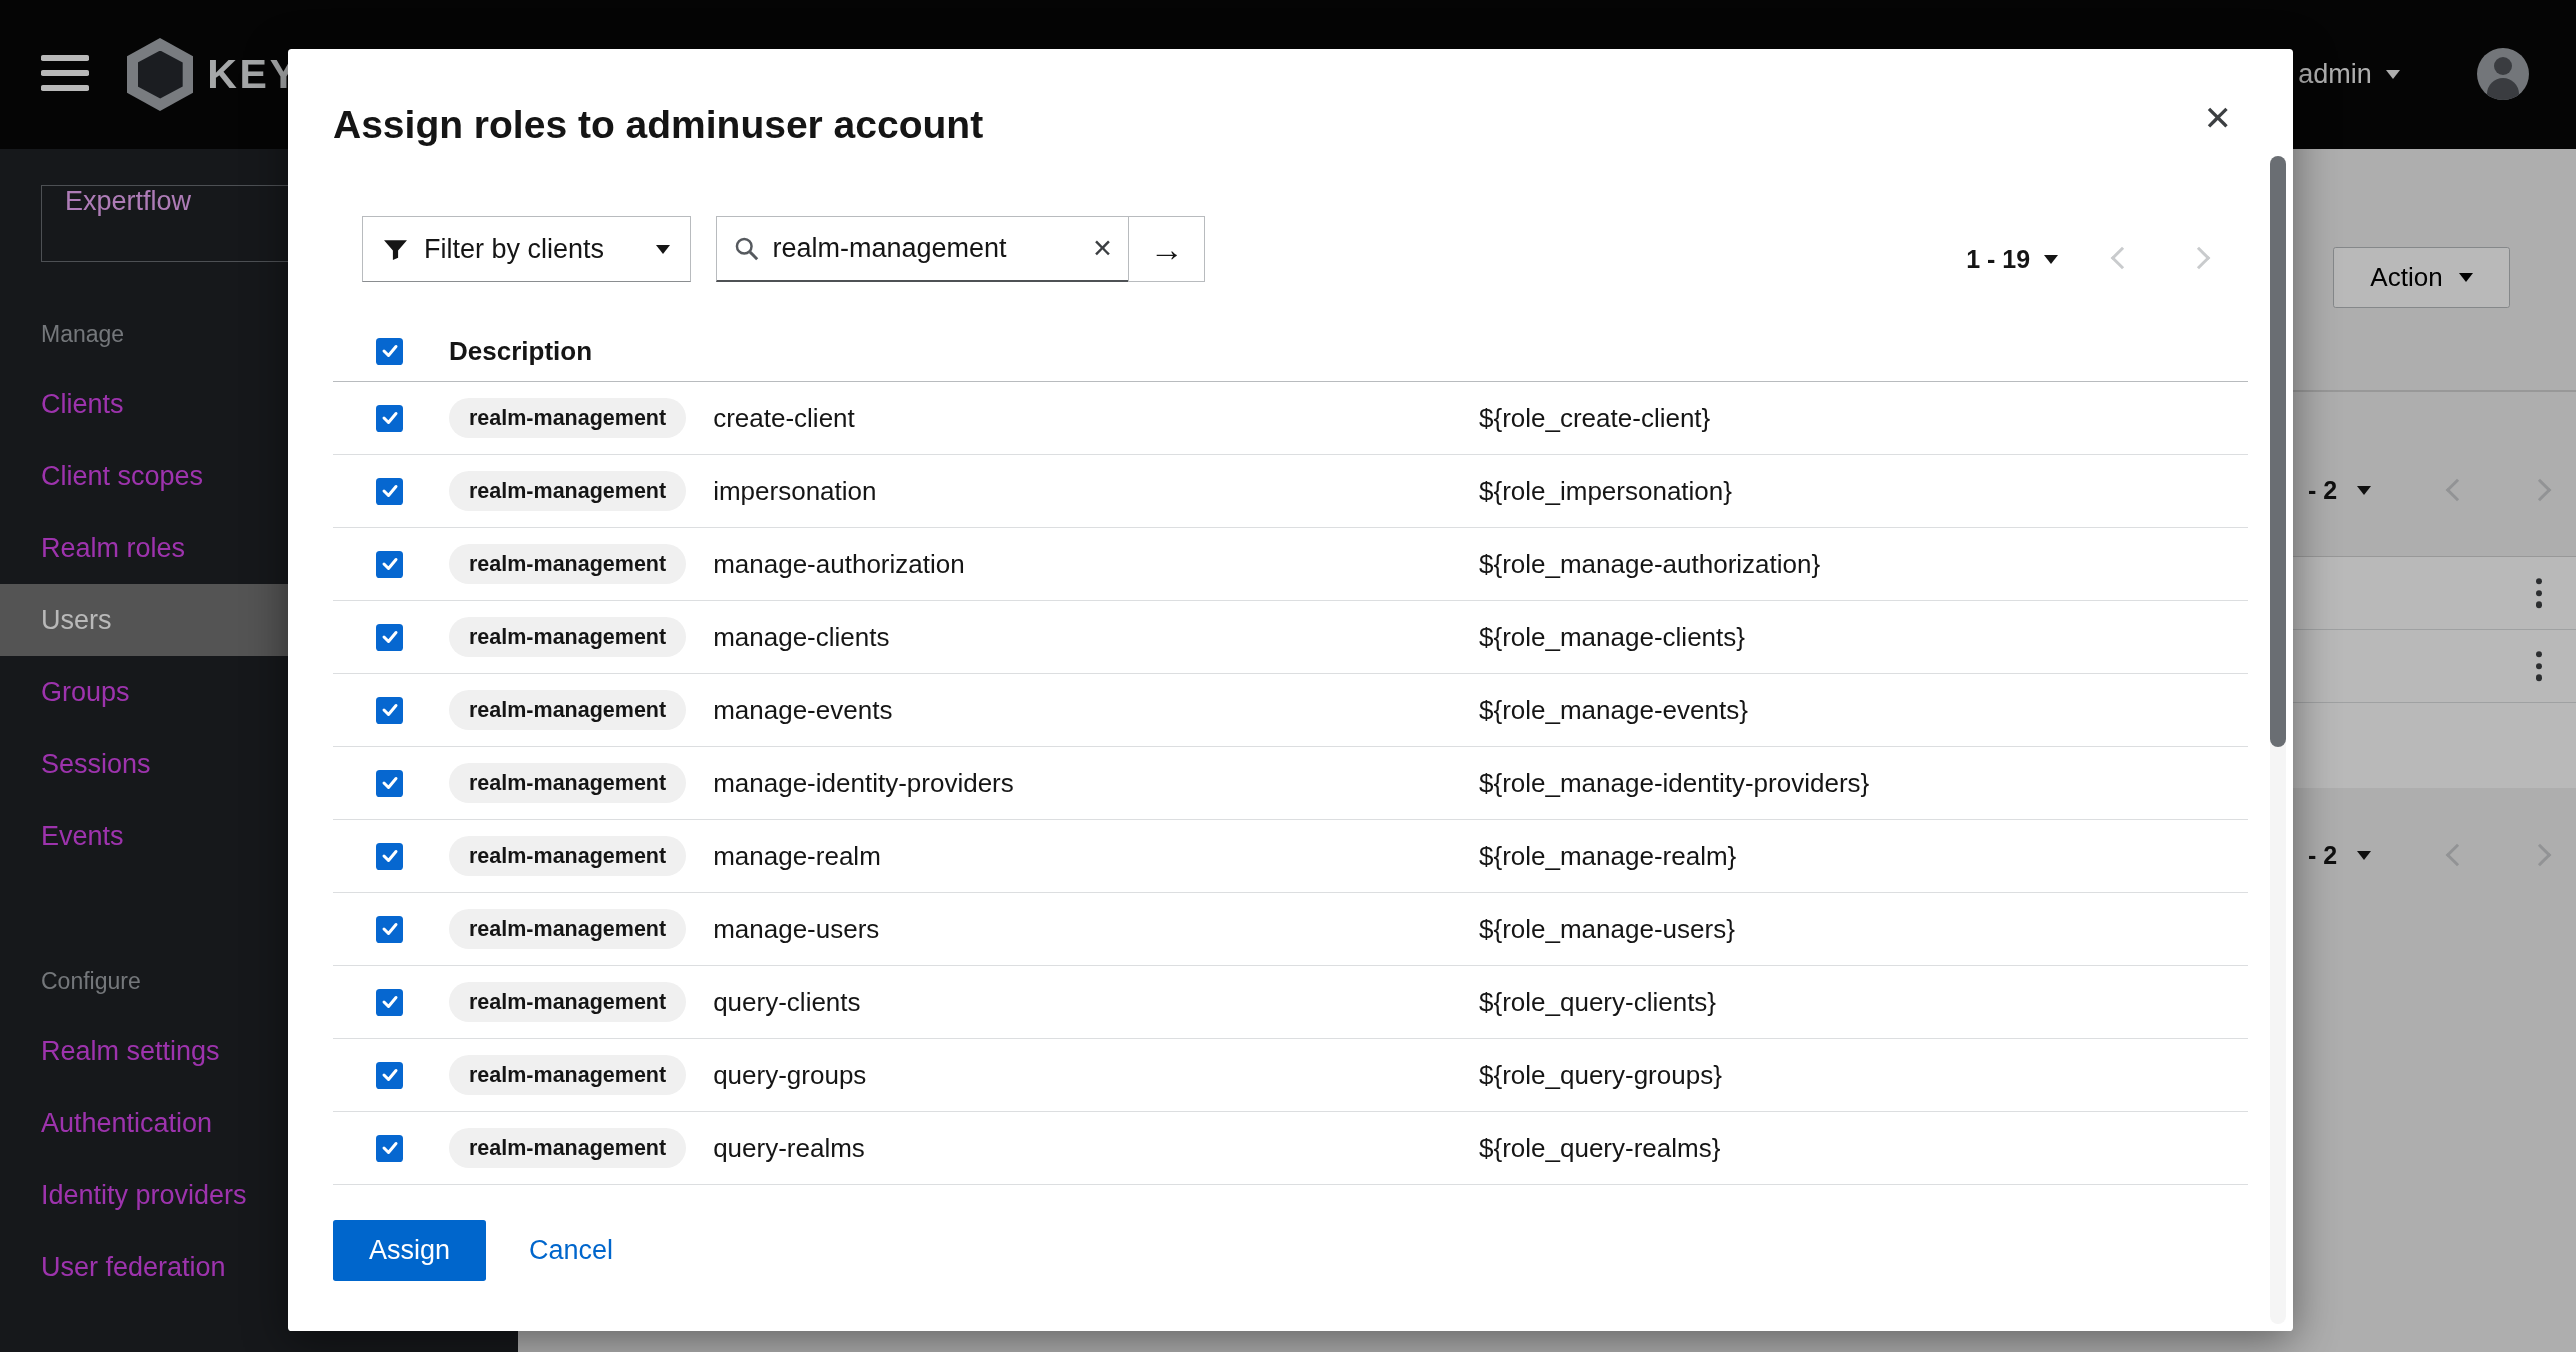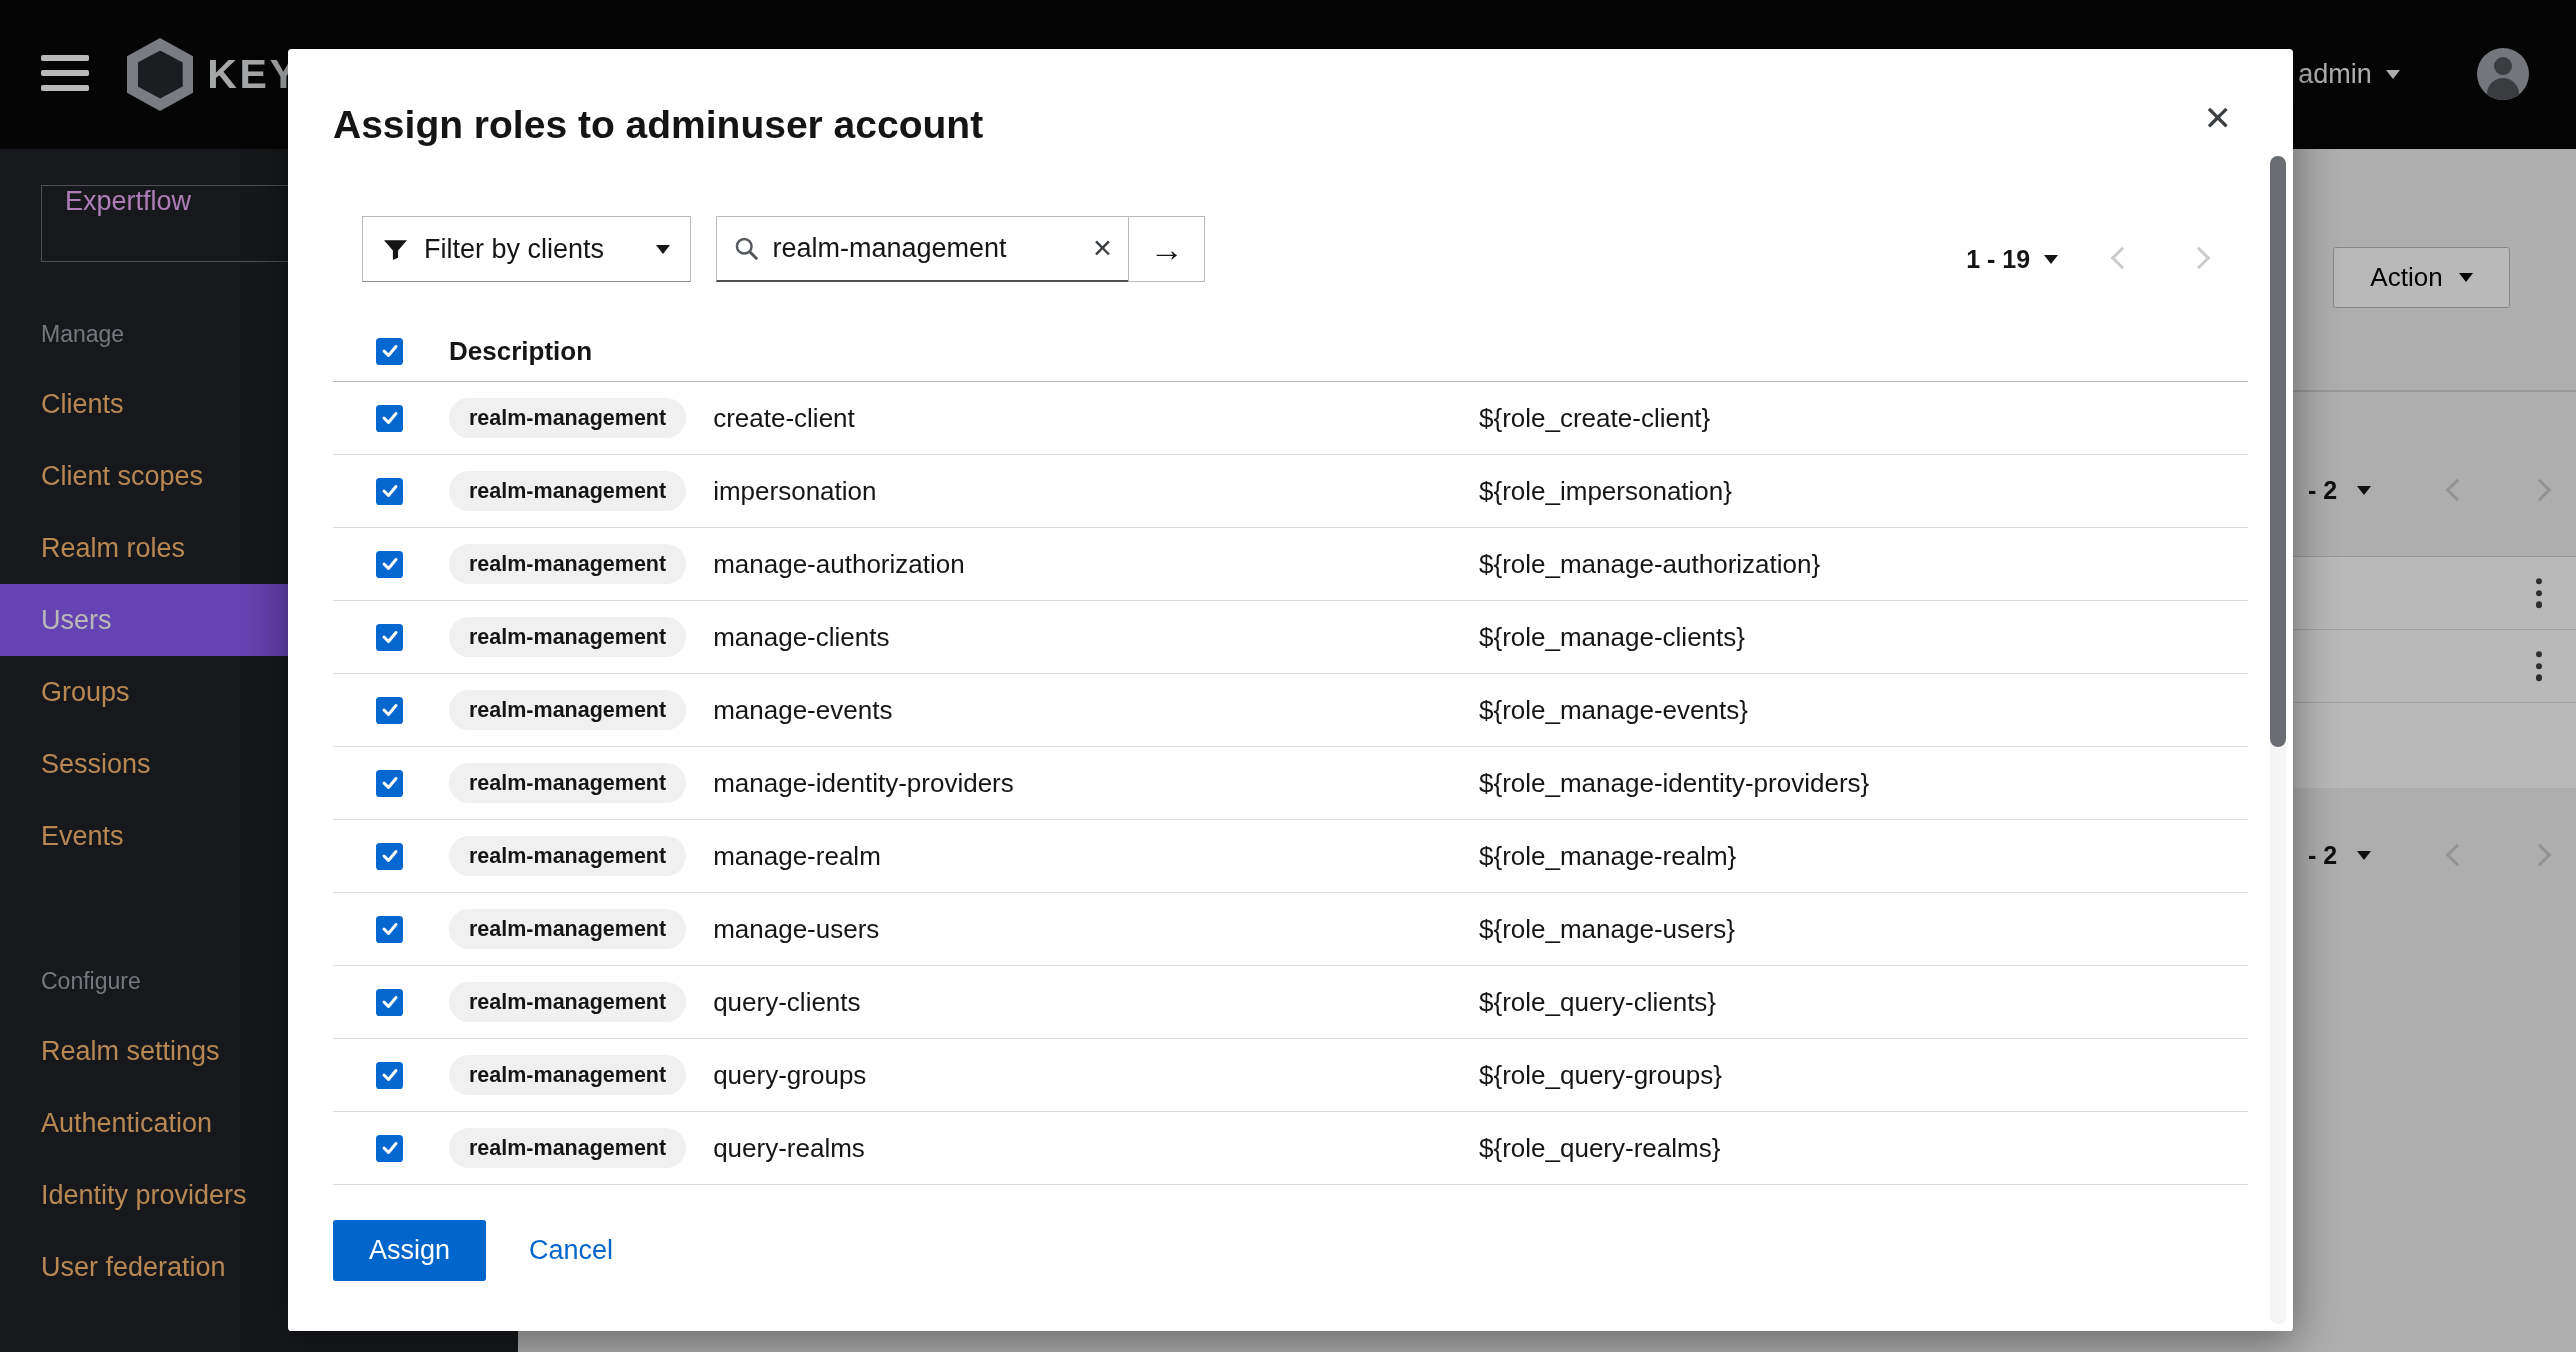--- a/index.html
+++ b/index.html
@@ -26,22 +26,22 @@
   .caret { width:0; height:0; border-left:9px solid transparent; border-right:9px solid transparent;
            border-top:10.7px solid currentColor; display:inline-block; }
   .caret.small { border-left-width:7.2px; border-right-width:7.2px; border-top-width:9px; }
 
   
   .sidebar { position:absolute; top:149px; left:0; bottom:0; width:518px; background:#1e2125; z-index:1; }
   .realm-box { margin:36px 41px 0 41px; height:77px; border:1.8px solid #6a6e73; display:flex; align-items:flex-start;
                padding:0 23px; color:#f0abfc; font-size:27px; cursor:pointer; }
   .nav { margin-top:38px; }
   .nav-section-label { padding:0 41px; height:68px; display:flex; align-items:center; font-size:23px; color:#a0a4a9; }
-  .nav-item { height:72px; display:flex; align-items:center; padding:0 41px; font-size:27px; color:#fdba74; cursor:pointer; }
-  .nav-item.current { background:#8b5cf6; color:#fff; }
+  .nav-item { height:72px; display:flex; align-items:center; padding:0 41px; font-size:27px; color:#d946ef; cursor:pointer; }
+  .nav-item.current { background:#737373; color:#fff; }
   .nav-gap { height:75px; }
 
   
   .content { position:absolute; top:149px; left:518px; right:0; bottom:0; background:#f0f0f0; }
   .action-btn { position:absolute; left:1815px; top:98px; width:177px; height:61px; background:#fff;
                 border:1.8px solid #b8bbbe; border-radius:2.7px; display:flex; align-items:center; justify-content:center;
                 gap:16px; font-size:26px; cursor:pointer; }
   .hairline { position:absolute; left:0; right:0; height:1.8px; background:#d2d2d2; }
   .bg-pag { position:absolute; display:flex; align-items:center; gap:20px; font-size:25px; font-weight:700; }
   .chev { display:inline-block; width:16px; height:16px; border-right:3.6px solid #c9cbcd; border-bottom:3.6px solid #c9cbcd; }

